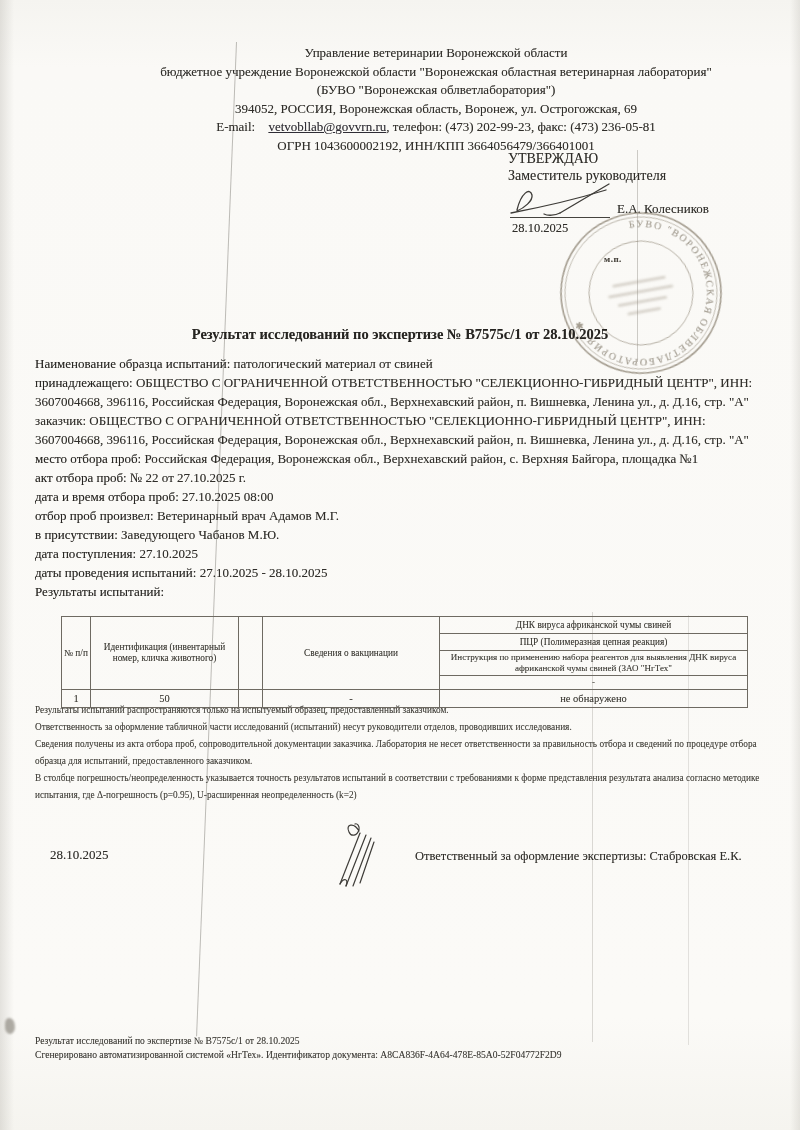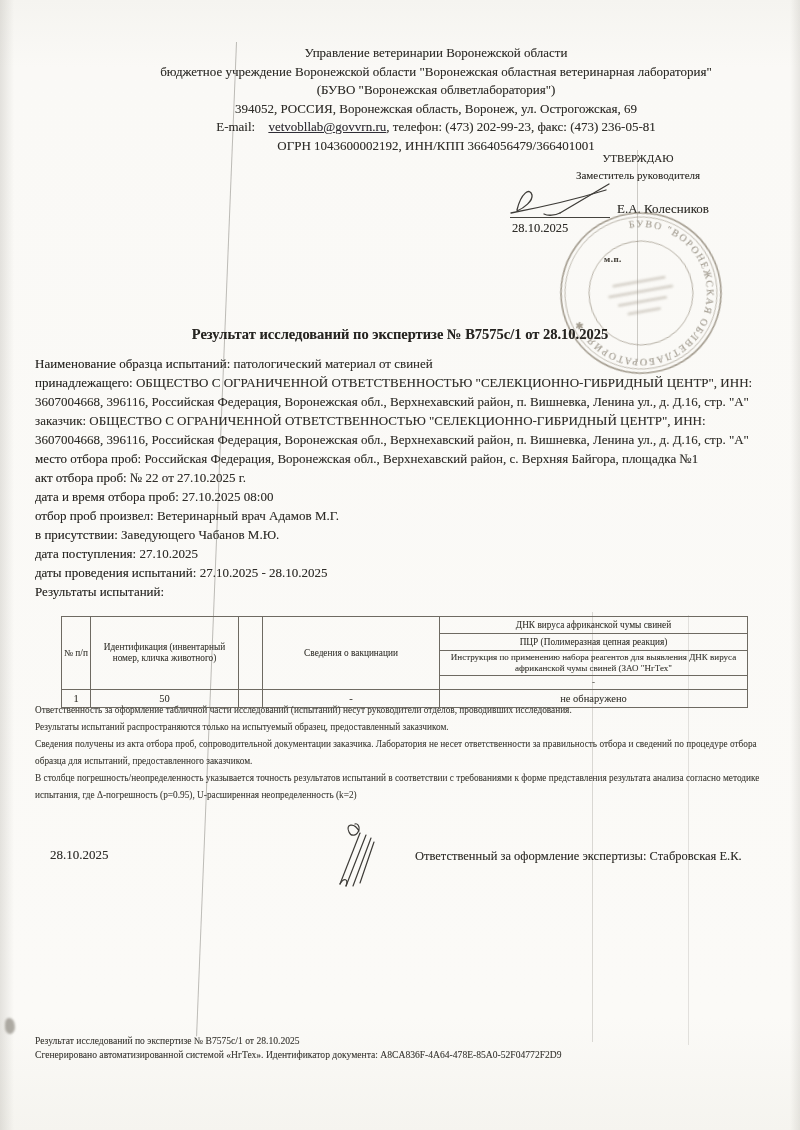--- a/index.html
+++ b/index.html
@@ -19,21 +19,21 @@
   .fold-b{left:637px;top:150px;height:212px;opacity:.75;}
   .fold-c{left:592px;top:612px;height:430px;opacity:.55;}
   .fold-d{left:688px;top:615px;height:430px;opacity:.4;}
   .smudge{position:absolute;left:5px;top:1018px;width:10px;height:16px;background:#8f8b82;
     border-radius:40% 60% 50% 50%;filter:blur(1.2px);opacity:.7;}
 
   .doc-header{position:absolute;left:0;top:44px;width:800px;text-align:center;
     font-size:13px;line-height:18.5px;padding-left:36px;}
   .email-link{text-decoration:underline;color:#2f2d35;margin-left:10px;}
 
-  .approval{position:absolute;left:508px;top:150px;width:260px;font-size:11px;line-height:17px;text-align:center;}
+  .approval{position:absolute;left:508px;top:150px;width:260px;font-size:14px;line-height:17px;}
   .appr-line{white-space:nowrap;}
   .sig1{position:absolute;left:505px;top:180px;width:140px;height:40px;}
   .sig-underline{position:absolute;left:510px;top:217px;width:100px;height:0;
     border-top:1.1px solid #45433e;}
   .appr-name{position:absolute;left:617px;top:201px;font-size:13px;white-space:nowrap;}
   .appr-date{position:absolute;left:512px;top:221px;font-size:12.5px;}
 
   .stamp{position:absolute;left:556px;top:208px;width:170px;height:170px;
     transform:rotate(-10deg);filter:blur(0.45px);opacity:.78;}
   .mp{position:absolute;left:604px;top:254px;font-size:9px;font-weight:bold;
@@ -171,22 +171,22 @@
         <td>1</td>
         <td>50</td>
         <td></td>
         <td>-</td>
         <td>не обнаружено</td>
       </tr>
     </tbody>
   </table>
 
   <div class="footnotes">
+    <p>Результаты испытаний распространяются только на испытуемый образец, предоставленный заказчиком.</p>
     <p>Ответственность за оформление табличной части исследований (испытаний) несут руководители отделов, проводивших исследования.</p>
-    <p>Результаты испытаний распространяются только на испытуемый образец, предоставленный заказчиком.</p>
     <p>Сведения получены из акта отбора проб, сопроводительной документации заказчика. Лаборатория не несет ответственности за правильность отбора и сведений по процедуре отбора образца для испытаний, предоставленного заказчиком.</p>
     <p>В столбце погрешность/неопределенность указывается точность результатов испытаний в соответствии с требованиями к форме представления результата анализа согласно методике испытания, где Δ-погрешность (p=0.95), U-расширенная неопределенность (k=2)</p>
   </div>
 
   <div class="signoff-date">28.10.2025</div>
   <svg class="sig2" viewBox="0 0 50 70">
     <g fill="none" stroke="#3e3c38" stroke-width="1.2" stroke-linecap="round">
       <path d="M29,11 C24,2 15,4 19,12 C21,17 27,16 29,10 C30,6 27,3 25,4"></path>
       <path d="M10,64 L30,13"></path>
       <path d="M16,66 L36,15"></path>

